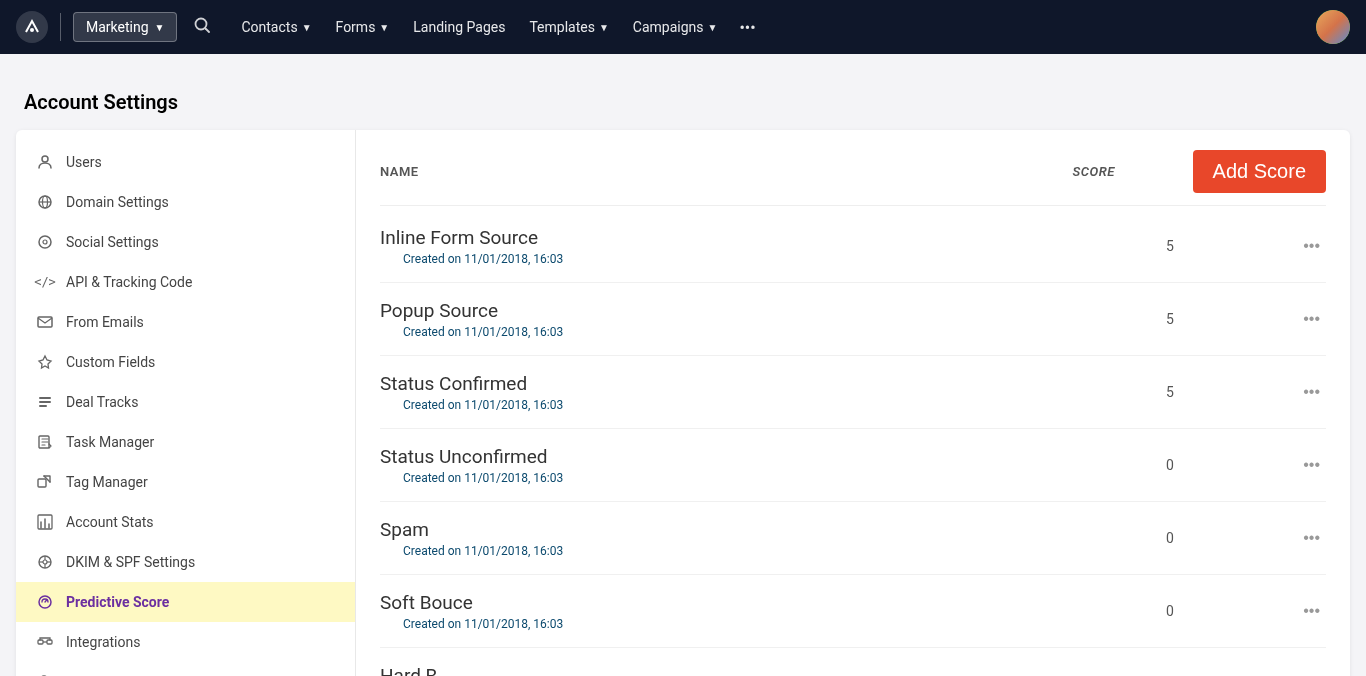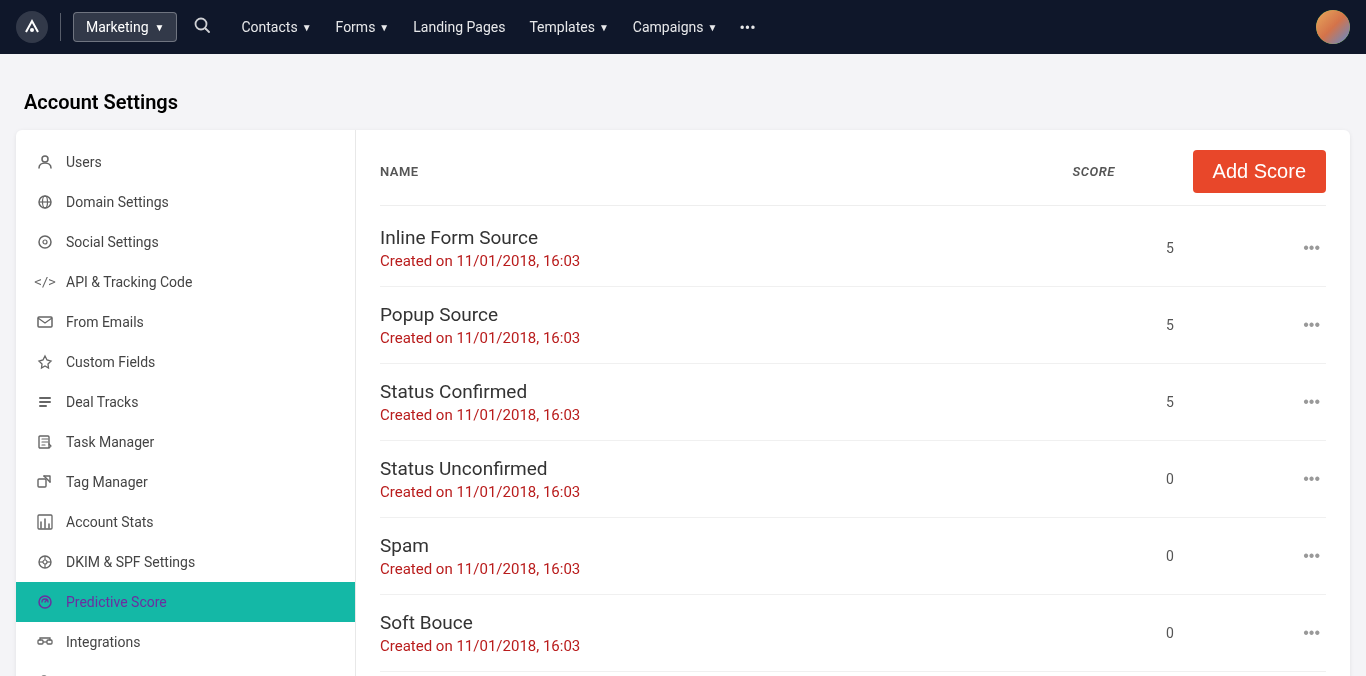--- a/index.html
+++ b/index.html
@@ -95,23 +95,23 @@
     .sidebar-item {
       display: flex;
       align-items: center;
       gap: 12px;
       padding: 11px 20px;
       font-size: 14px;
       color: #444;
       cursor: pointer;
     }
     .sidebar-item.active {
-      background: #14b8a6;
+      background: #fef9c3;
       color: #6b2fa0;
-      font-weight: 400;
+      font-weight: 700;
     }
     .sidebar-icon {
       width: 18px; height: 18px;
       display: flex; align-items: center; justify-content: center;
       font-size: 14px; color: #666; flex-shrink: 0;
     }
     .sidebar-item.active .sidebar-icon { color: #6b2fa0; }
 
     
     .main-content {
@@ -163,22 +163,23 @@
     }
     .score-info {
       flex: 1;
     }
     .score-name {
       font-size: 19px;
       color: #333;
       margin-bottom: 3px;
     }
     .score-date {
-      font-size: 15px;
-      color: #b91c1c;
+      font-size: 12px;
+      color: #0c4a6e;
+      margin-left: 23px;
     }
     .score-value {
       width: 120px;
       font-size: 14px;
       color: #555;
     }
     .score-actions {
       width: 40px;
       display: flex;
       align-items: center;

